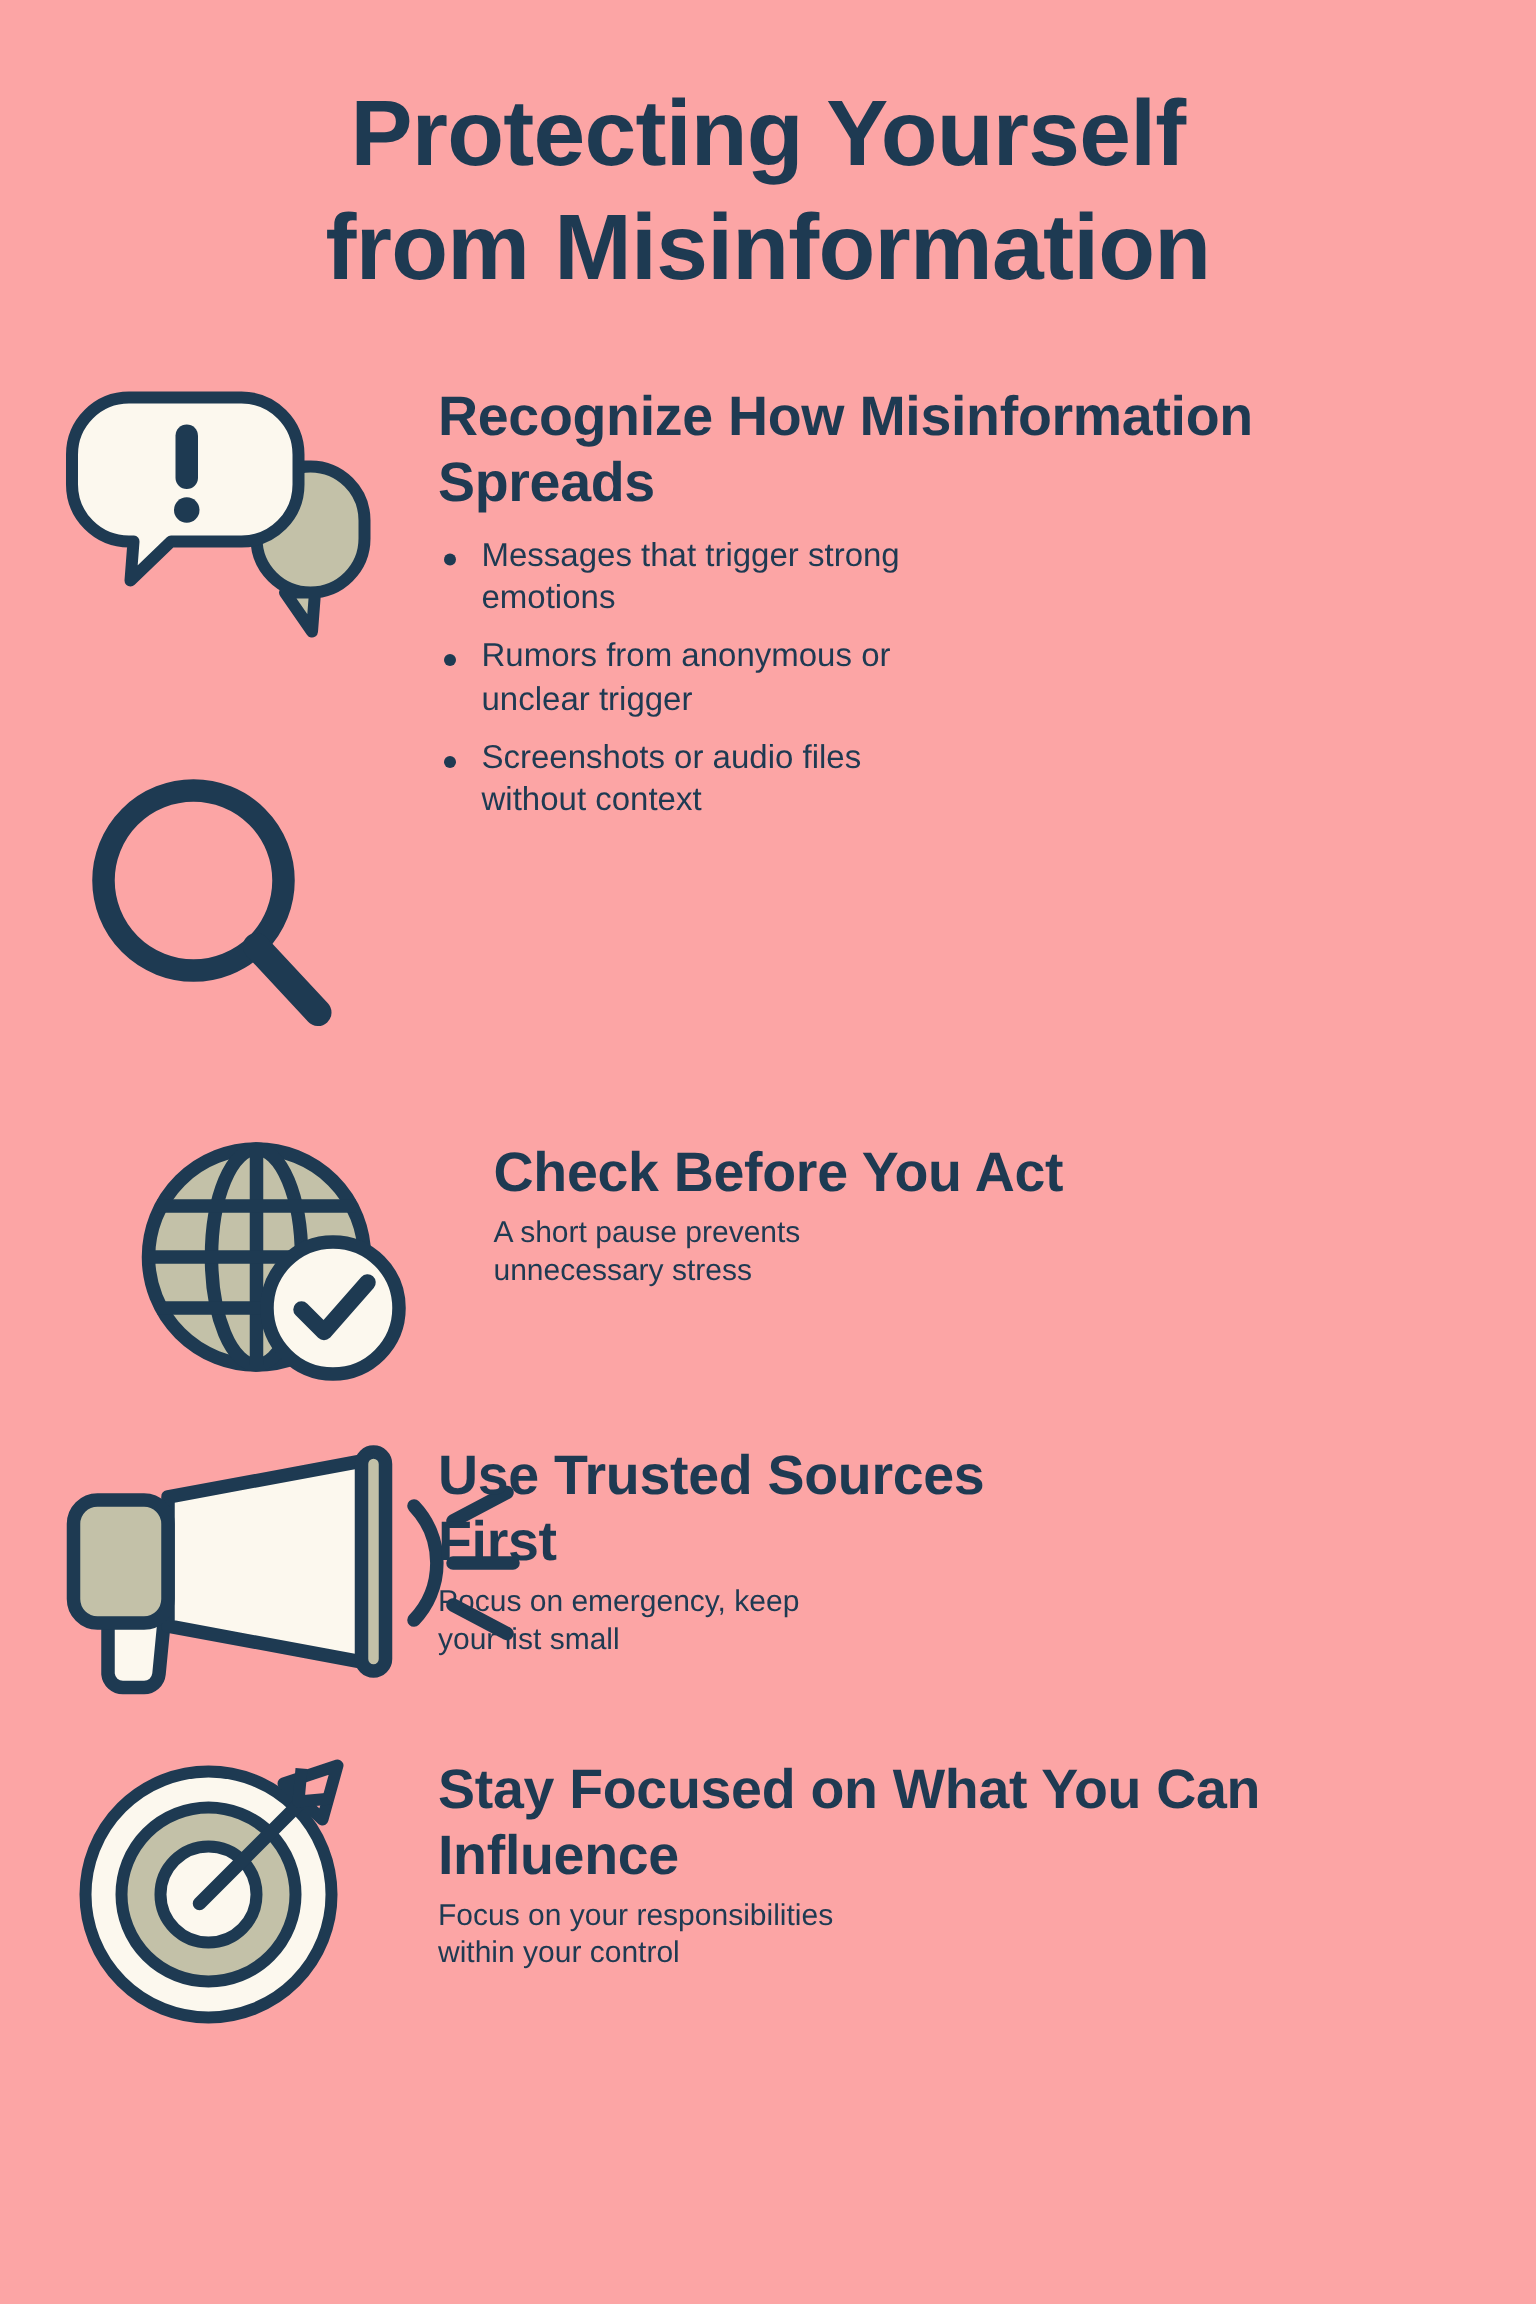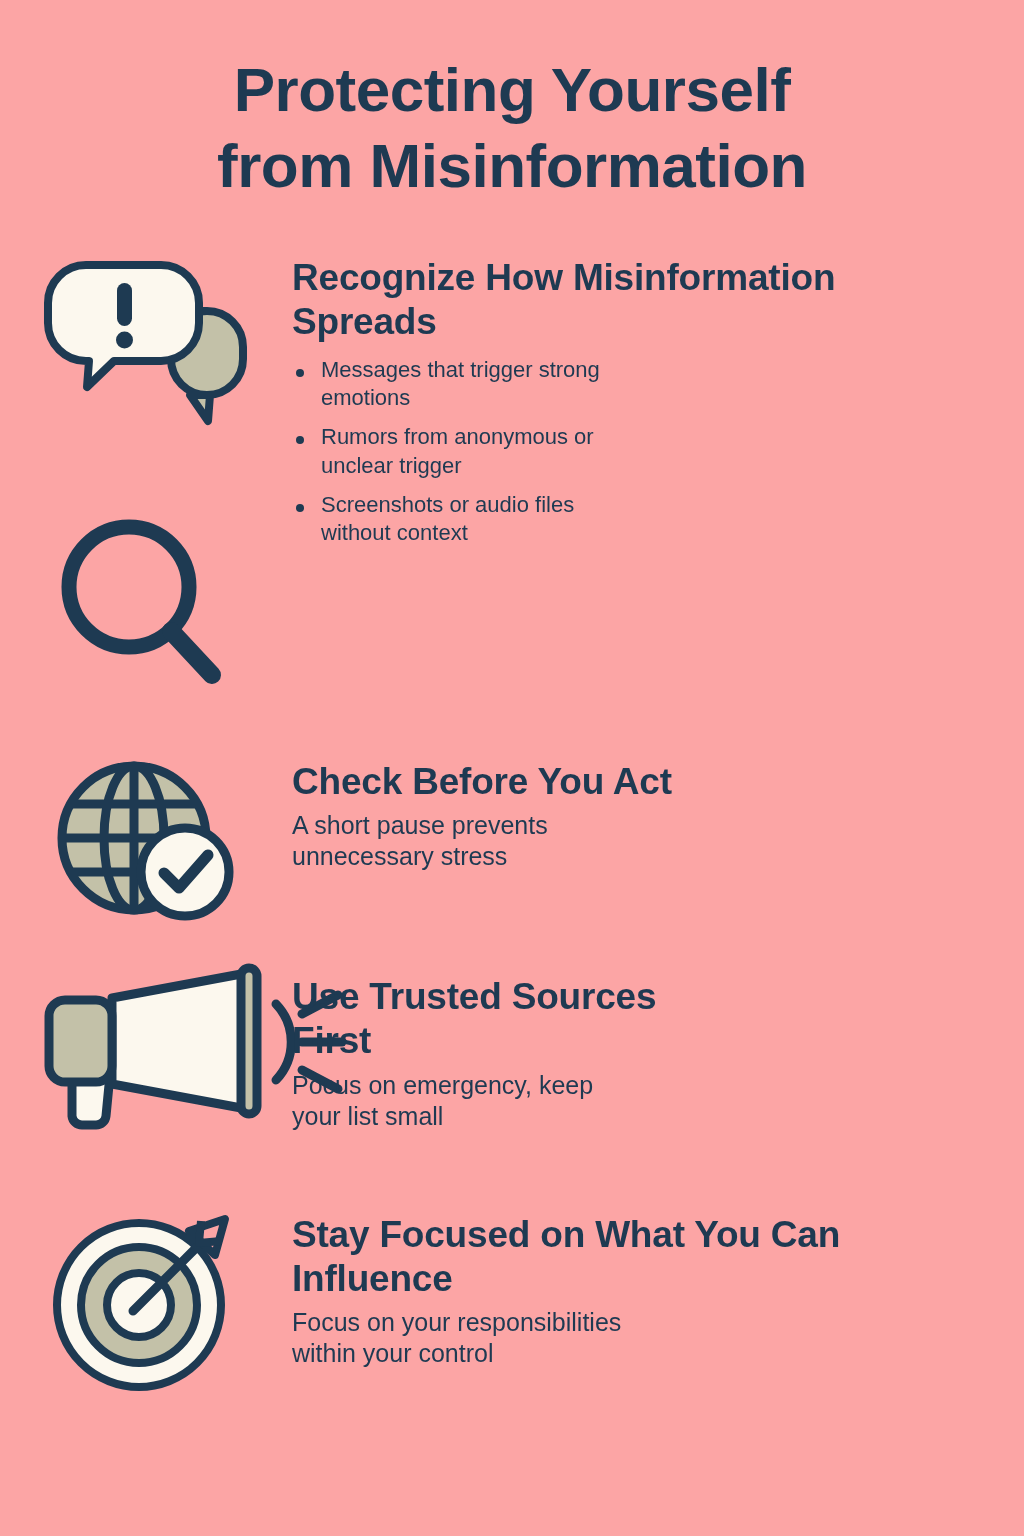--- a/index.html
+++ b/index.html
@@ -46,21 +46,21 @@
 
   .sec-head {
     color:#1E3A52;
     font-size:37px;
     font-weight:bold;
     line-height:1.19;
     letter-spacing:-0.2px;
   }
   .sec-sub {
     color:#1E3A52;
-    font-size:25px;
+    font-size:20px;
     line-height:1.25;
     margin-top:6px;
   }
   .sec-sub .ln { display:block; }
 
   ul.bullets {
     list-style:none;
     margin-top:12px;
   }
   ul.bullets li {
@@ -75,23 +75,23 @@
     position:absolute;
     left:4px; top:13px;
     width:8px; height:8px;
     border-radius:50%;
     background:#1E3A52;
   }
   ul.bullets li .ln { display:block; }
 
   
   #sec-recognize { top:256px;  left:0; width:1024px; }
-  #sec-check     { top:760px;  left:0; width:1024px; }
-  #sec-trusted   { top:962px;  left:0; width:816px;align-items:flex-end; }
-  #sec-focus     { top:1213px; left:0; width:1024px; }
+  #sec-check     { top:760px;  left:0; width:1024px;padding-left:37px; }
+  #sec-trusted   { top:962px;  left:0; width:816px; }
+  #sec-focus     { top:1171px; left:0; width:1024px; }
 
   
   #icon-magnifier-wrap {
     position:absolute;
     top:515px; left:0; width:292px;
     display:flex; justify-content:center;
   }
   svg { display:block; overflow:visible; }
 </style>
 </head>

